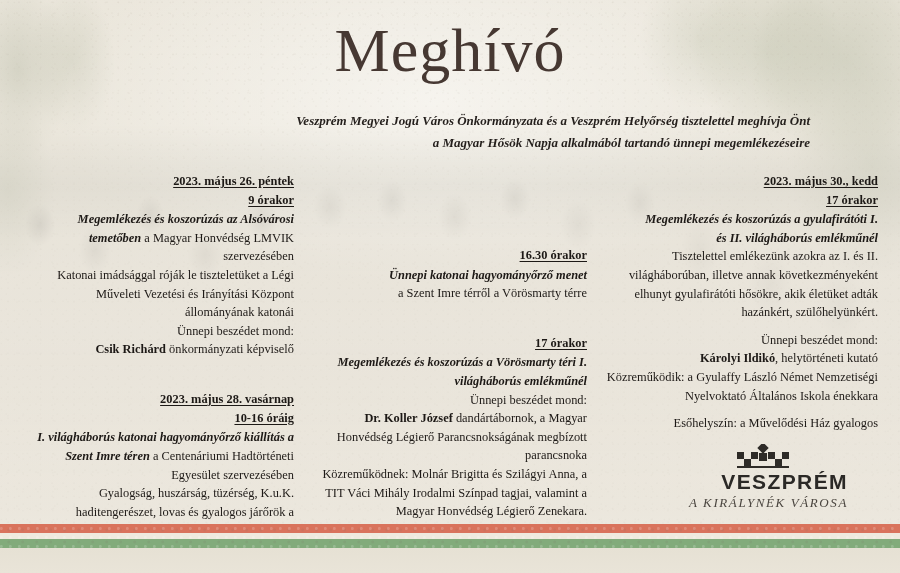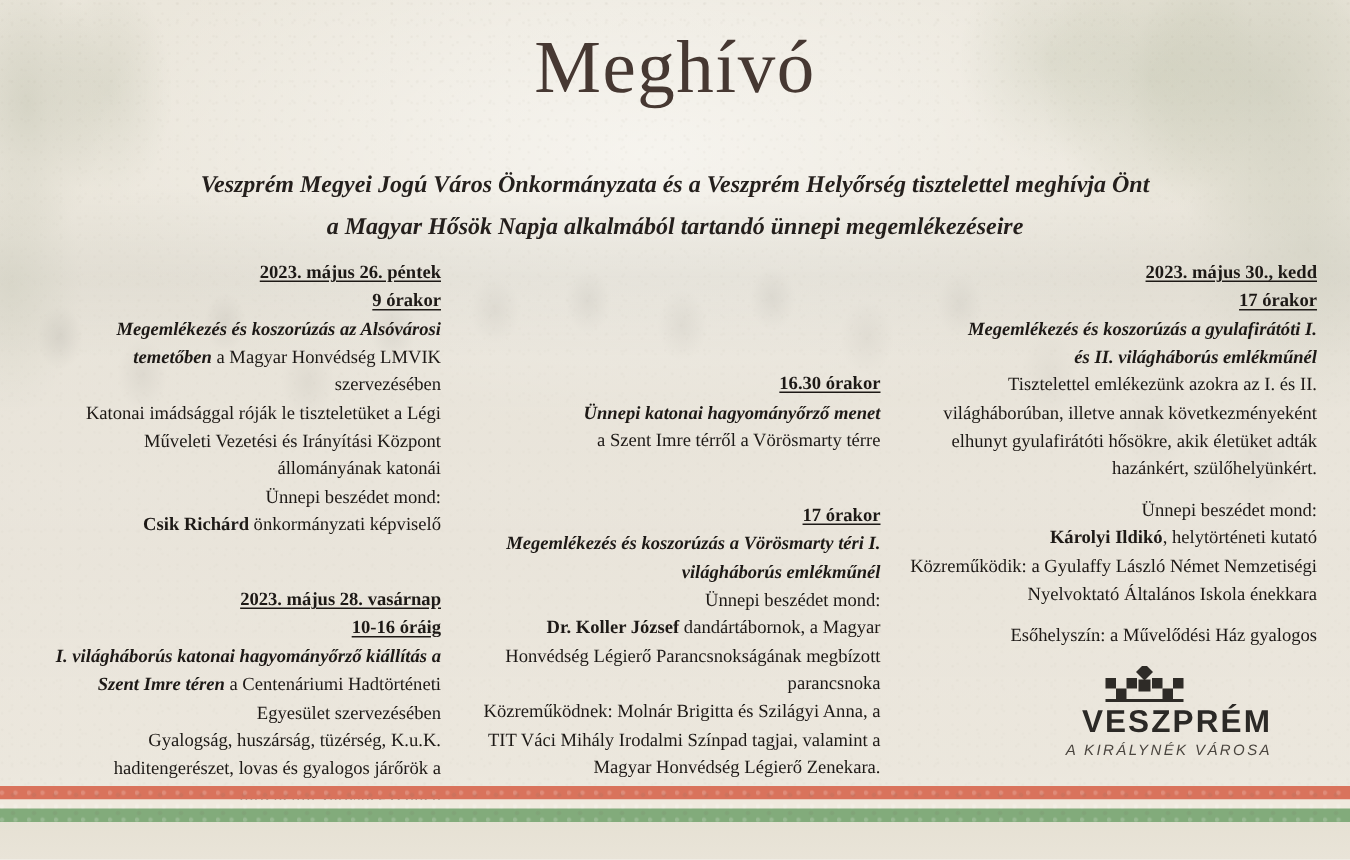--- a/index.html
+++ b/index.html
@@ -86,31 +86,31 @@
       rgba(244,241,233,0.52) 28%,
       rgba(246,243,236,0.58) 60%,
       rgba(246,243,236,0.50) 90%,
       rgba(246,243,236,0.62) 100%);
   }
 
   
   .title {
     position:absolute; left:0; top:18px; width:900px;
     text-align:center;
-    font-size:50px;
+    font-size:62px;
     line-height:1.05;
     color:#463832;
     letter-spacing:1px;
     font-weight:400;
   }
 
   .subtitle {
     position:absolute; left:90px; top:110px; width:720px;
-    text-align:center;
-    font-size:16px;
+    text-align:right;
+    font-size:13px;
     line-height:1.72;
     color:#241f1c;
     font-style:italic;
     font-weight:bold;
   }
   .subtitle .l2 { display:block; }
 
   
   .cols {
     position:absolute; left:0; top:172px; width:744px; height:350px;text-align:right;
@@ -164,23 +164,23 @@
     display:block;
     font-family:"Liberation Sans", sans-serif;
     font-weight:bold;
     font-size:21px;
     letter-spacing:1.4px;
     line-height:1;
     color:#2b2926;
   }
   .logo-tag {
     display:block;
-    font-family:Liberation Sans, sans-serif;
+    font-family:Liberation Serif, serif;
     font-style:italic;
-    font-size:10px;
+    font-size:13px;
     letter-spacing:1.6px;
     margin-top:3px;
     color:#4a453f;
   }
 
   
   .stripe { position:absolute; left:0; width:900px; }
   .stripe-red   { top:524px; height:9px;  background:#d9735c; }
   .stripe-white { top:533px; height:6px;  background:#efeade; }
   .stripe-green { top:539px; height:9px;  background:#82ab7b; }

